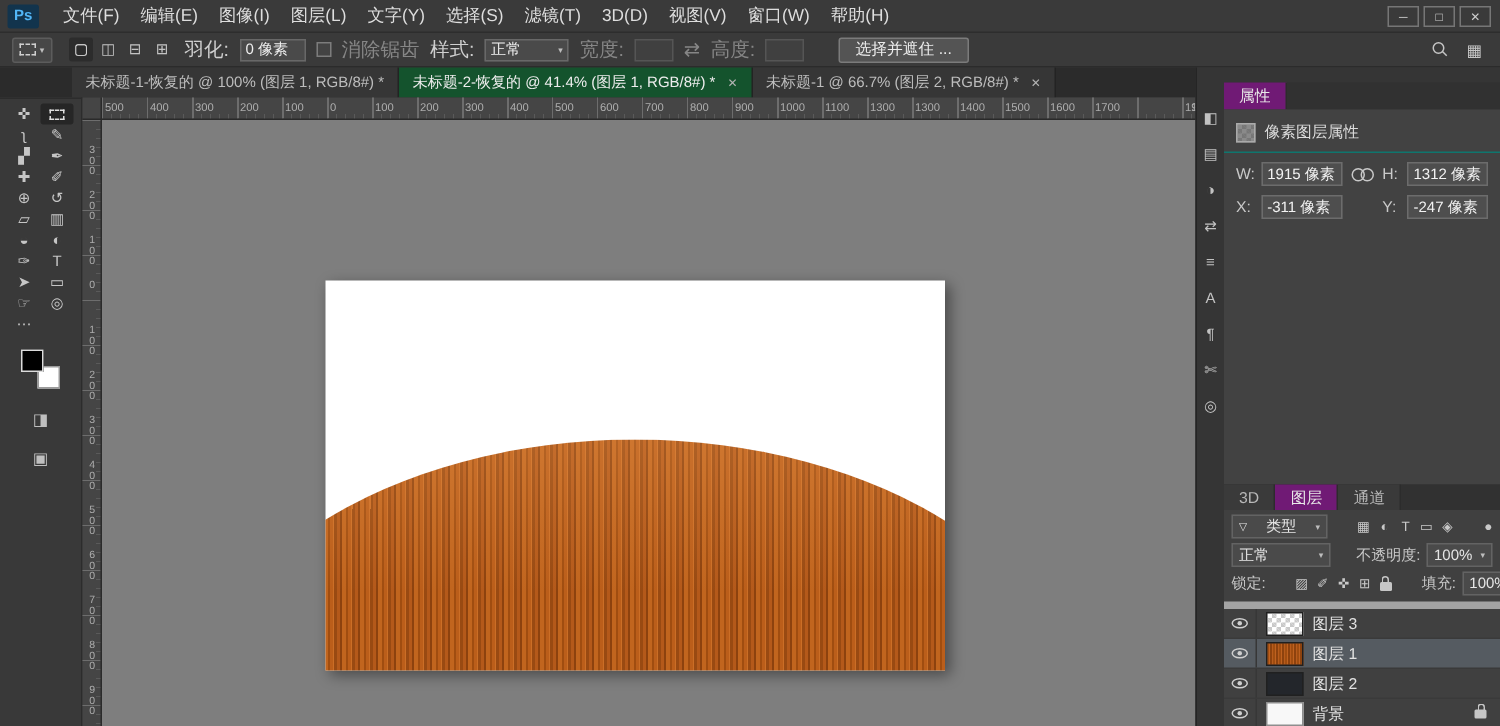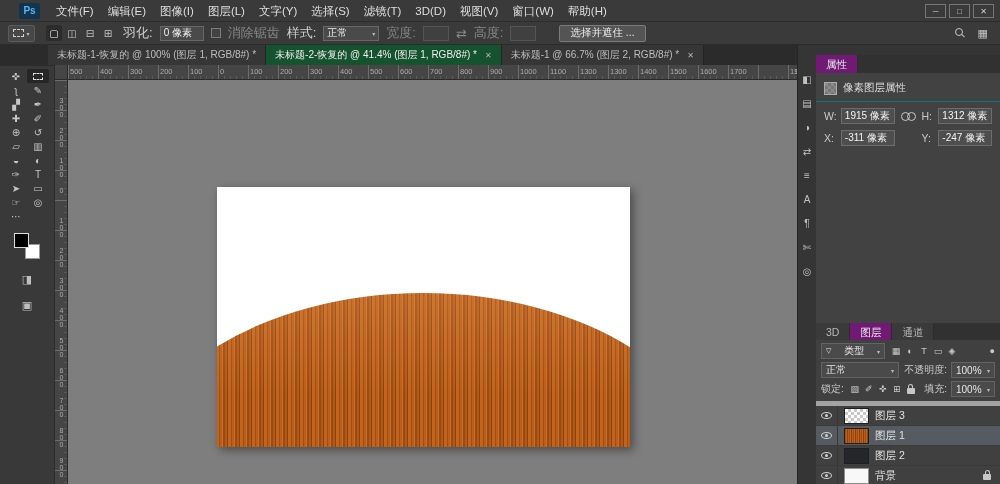--- a/index.html
+++ b/index.html
@@ -4,21 +4,21 @@
 <style>
   * { margin:0; padding:0; box-sizing:border-box; }
   html,body { background:#222; }
   body { font-family:"Liberation Sans","DejaVu Sans",sans-serif; }
   #app { position:relative; width:1000px; height:484px; background:#3a3a3a; overflow:hidden;
          font-size:11px; color:#d6d6d6; }
 
   
   #menubar { position:absolute; left:0; top:0; width:1000px; height:22px; background:#3a3a3a;
              display:flex; align-items:center; border-bottom:1px solid #2d2d2d; }
-  .ps-logo { width:21px; height:16px; margin:0 9px 0 19px; background:#12344d; color:#52b6f7;
+  .ps-logo { width:21px; height:16px; margin:0 9px 0 5px; background:#12344d; color:#52b6f7;
              font-weight:bold; font-size:10px; display:flex; align-items:center; justify-content:center;
              border-radius:2px; }
   .menu-item { padding:0 7px; font-size:11.5px; color:#dedede; line-height:22px; white-space:nowrap; }
   #win-controls { position:absolute; right:6px; top:4px; display:flex; gap:3px; }
   .win-btn { width:21px; height:14px; border:1px solid #767676; color:#cfcfcf; font-size:8px;
              display:flex; align-items:center; justify-content:center; }
 
   
   #optionsbar { position:absolute; left:0; top:22px; width:1000px; height:23px; background:#3a3a3a;
                 display:flex; align-items:center; gap:7px; padding-left:8px; border-bottom:1px solid #2b2b2b; }
@@ -121,21 +121,21 @@
                 font-size:10px; display:flex; align-items:center; padding-left:3px; white-space:nowrap; }
   .chain { position:relative; width:17px; height:12px; margin:0 1px; flex:none; }
   .chain::before,.chain::after { content:""; position:absolute; top:2px; width:7px; height:7px;
                                  border:1.5px solid #c9c9c9; border-radius:50%; }
   .chain::before { left:1px; } .chain::after { left:7px; }
   .props-spacer { width:19px; flex:none; }
 
   #layers-group { position:absolute; left:18px; top:278px; right:0; bottom:0; }
   #layers-body { position:absolute; left:0; right:0; top:17px; bottom:0; background:#404040;
                  display:flex; flex-direction:column; }
-  .lp-row { display:flex; align-items:center; gap:4px; padding:3px 5px 0; }
+  .lp-row { display:flex; align-items:center; gap:17px; padding:3px 5px 0; }
   .lp-select { height:16px; background:#4a4a4a; border:1px solid #636363; display:flex; align-items:center;
                justify-content:space-between; padding:0 4px; font-size:10px; color:#e6e6e6; white-space:nowrap; }
   #filter-select { width:64px; }
   .filter-icon { width:14px; height:15px; display:flex; align-items:center; justify-content:center;
                  font-size:9px; color:#c9c9c9; }
   #filter-toggle { margin-left:auto; font-size:9px; color:#c9c9c9; }
   #blend-select { width:78px; }
   .lp-label { font-size:10px; color:#c9c9c9; white-space:nowrap; }
   #opacity-select,#fill-select { width:44px; }
   #opacity-wrap,#fill-wrap { margin-left:auto; display:flex; align-items:center; gap:4px; }

